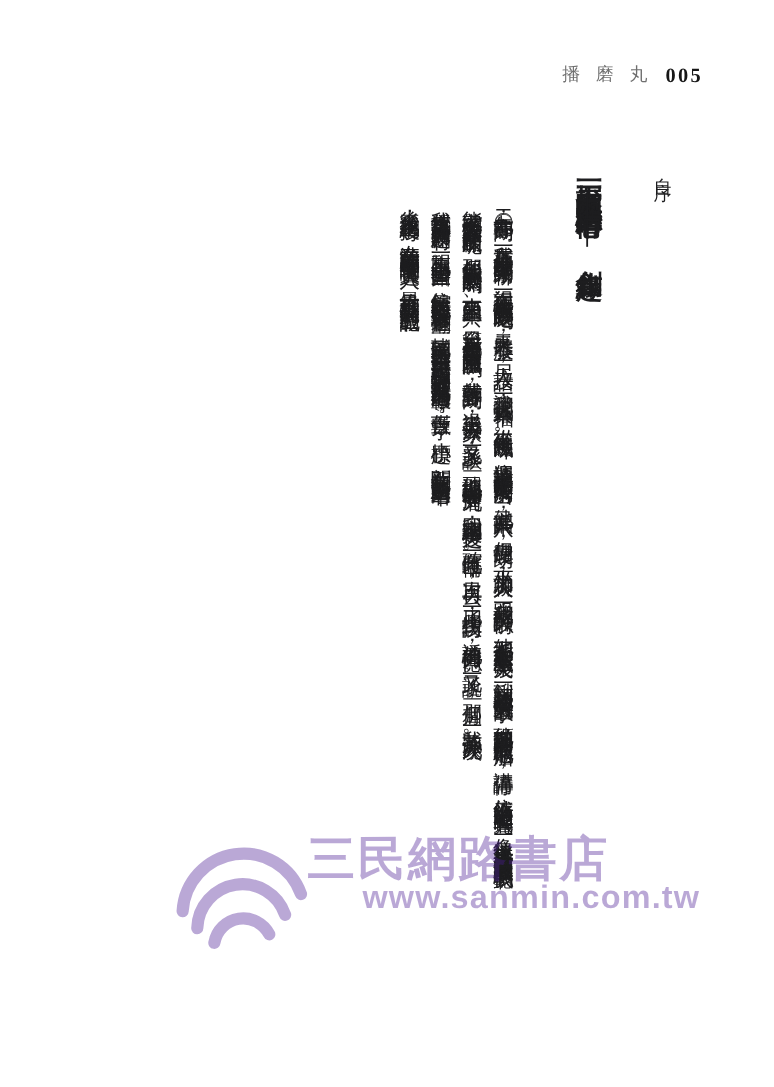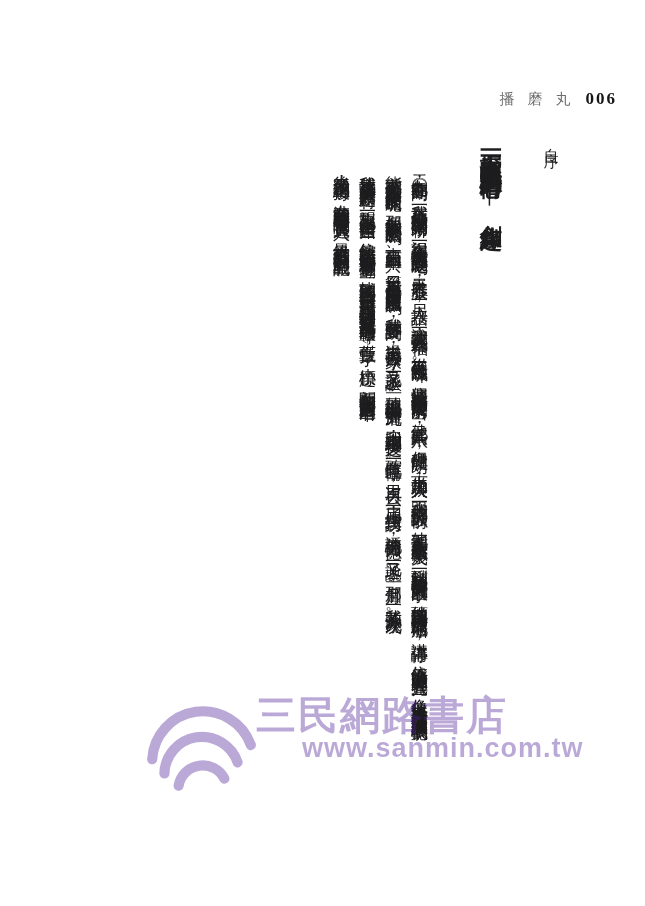--- a/index.html
+++ b/index.html
@@ -11,22 +11,22 @@
   .page {
     position: relative;
     width: 645px; height: 906px;
     background: #ffffff;
     overflow: hidden;
   }
 
   
   .running-header {
     position: absolute;
-    top: 53px; right: 28px;
-    display: flex; align-items: flex-end; margin-top: 36px;
+    top: 53px; right: 59px;
+    display: flex; align-items: flex-start;
   }
   .running-title {
     font-size: 15px;
     color: #6f6f6f;
     letter-spacing: 13px;
     margin-right: 2px;
   }
   .page-number {
     font-size: 17px;
     font-weight: 700;
@@ -103,21 +103,21 @@
     font-family: "Liberation Sans", sans-serif;
   }
 </style>
 </head>
 <body>
 
 <div class="page">
 
   <header class="running-header">
     <span class="running-title">播磨丸</span>
-    <span class="page-number">006</span>
+    <span class="page-number">005</span>
   </header>
 
   <main class="content">
     <h3 class="section-label">自序</h3>
     <h1 class="preface-title">探索一座島嶼一艘巨船上的台灣心情——創作緣起</h1>
     <p>二〇〇九年春節期間，我在屏東一位涂姓朋友家喝茶閒聊，記得在座一位朋友感慨春節到處吃喝，天天肚子發脹，另一人接話，說我們這一代人眞幸福，從來不知飢餓滋味。這個話題把涂家老爸涂榮芳從房間引出。他已高齡八十八，但身體硬朗，坐下來加入聊天，跟我們說一個許久以前，他和七千多人在一艘船上餓了十幾天，餓到想一頭撞死卻沒有力氣的故事。他從頭到尾稱呼那艘船爲「地獄船」，講講停停，依然清澈的老眼裡閃著異光，像一位退休老船長虛構什麼遙遠的歷險故事給我們聽。</p>
     <p>能容納七千多人的船是一條什麼樣的船呢？那個年代能有那麼大的船嗎？東南亞的日本兵、台籍日本兵不是都由美日兩國合力疏運回國了嗎？我帶著許多疑問，過幾天再去涂家，又多談了一些，他說那地獄船名叫「播磨丸」，我回家上網搜尋之後，確有此一巨輪。次日再去，用了一些採訪技巧，誘導他努力回憶，又說了一些。那個月，我一共跑了涂家九次。</p>
     <p>我感覺這故事會是很好的寫作題材，專程跑一趟台中圖書館。一位館員陪我在地下室戴著口罩逐櫃翻查，找到民國三十五年四月十三日《台灣民報》上所刊登關於「播磨丸」抵達高雄港的報導，僅數百字，小標題，新聞中包括當天緊急送醫的名單。</p>
     <p>後來我多次上網搜尋，在浩瀚的電腦檔案裡一關關一頁頁進入，最終只查看到下列幾則封塵的記載：</p>
   </main>

